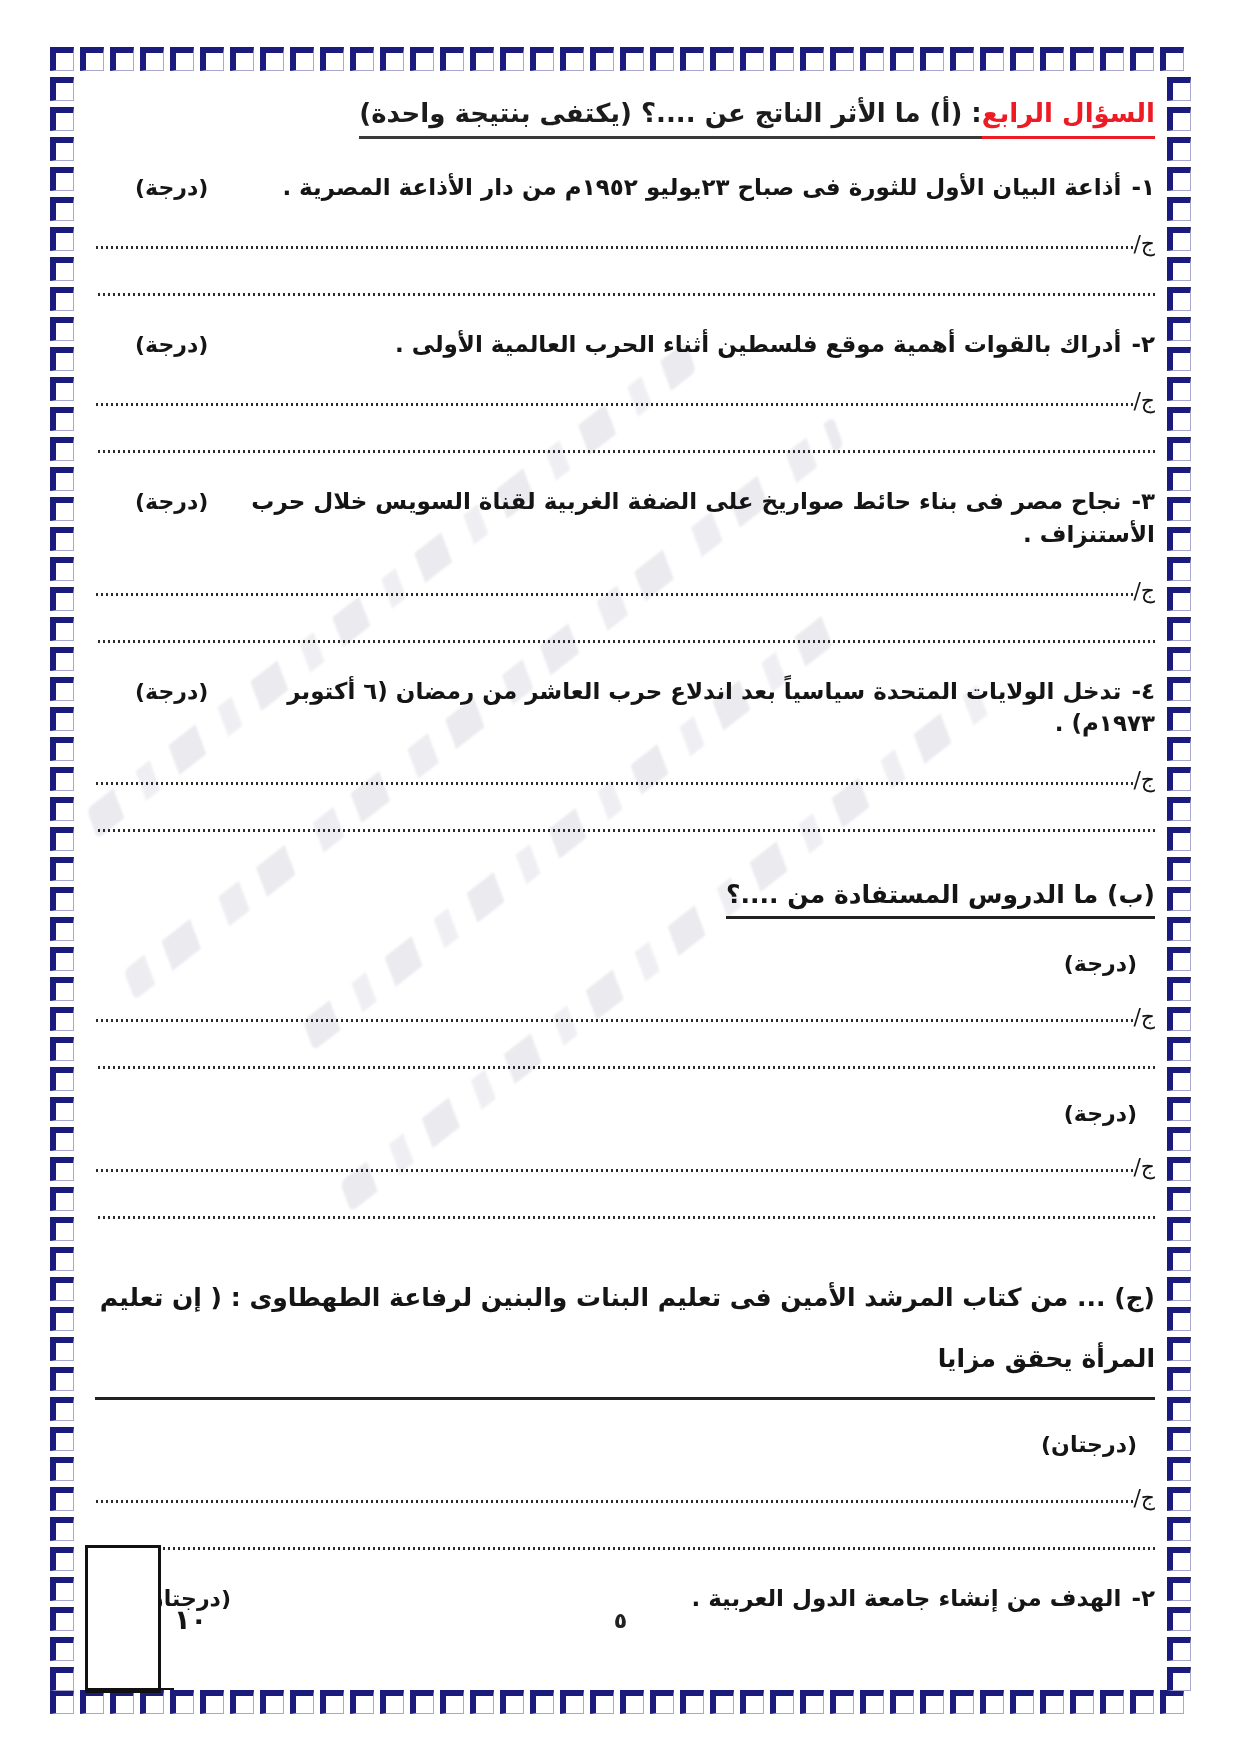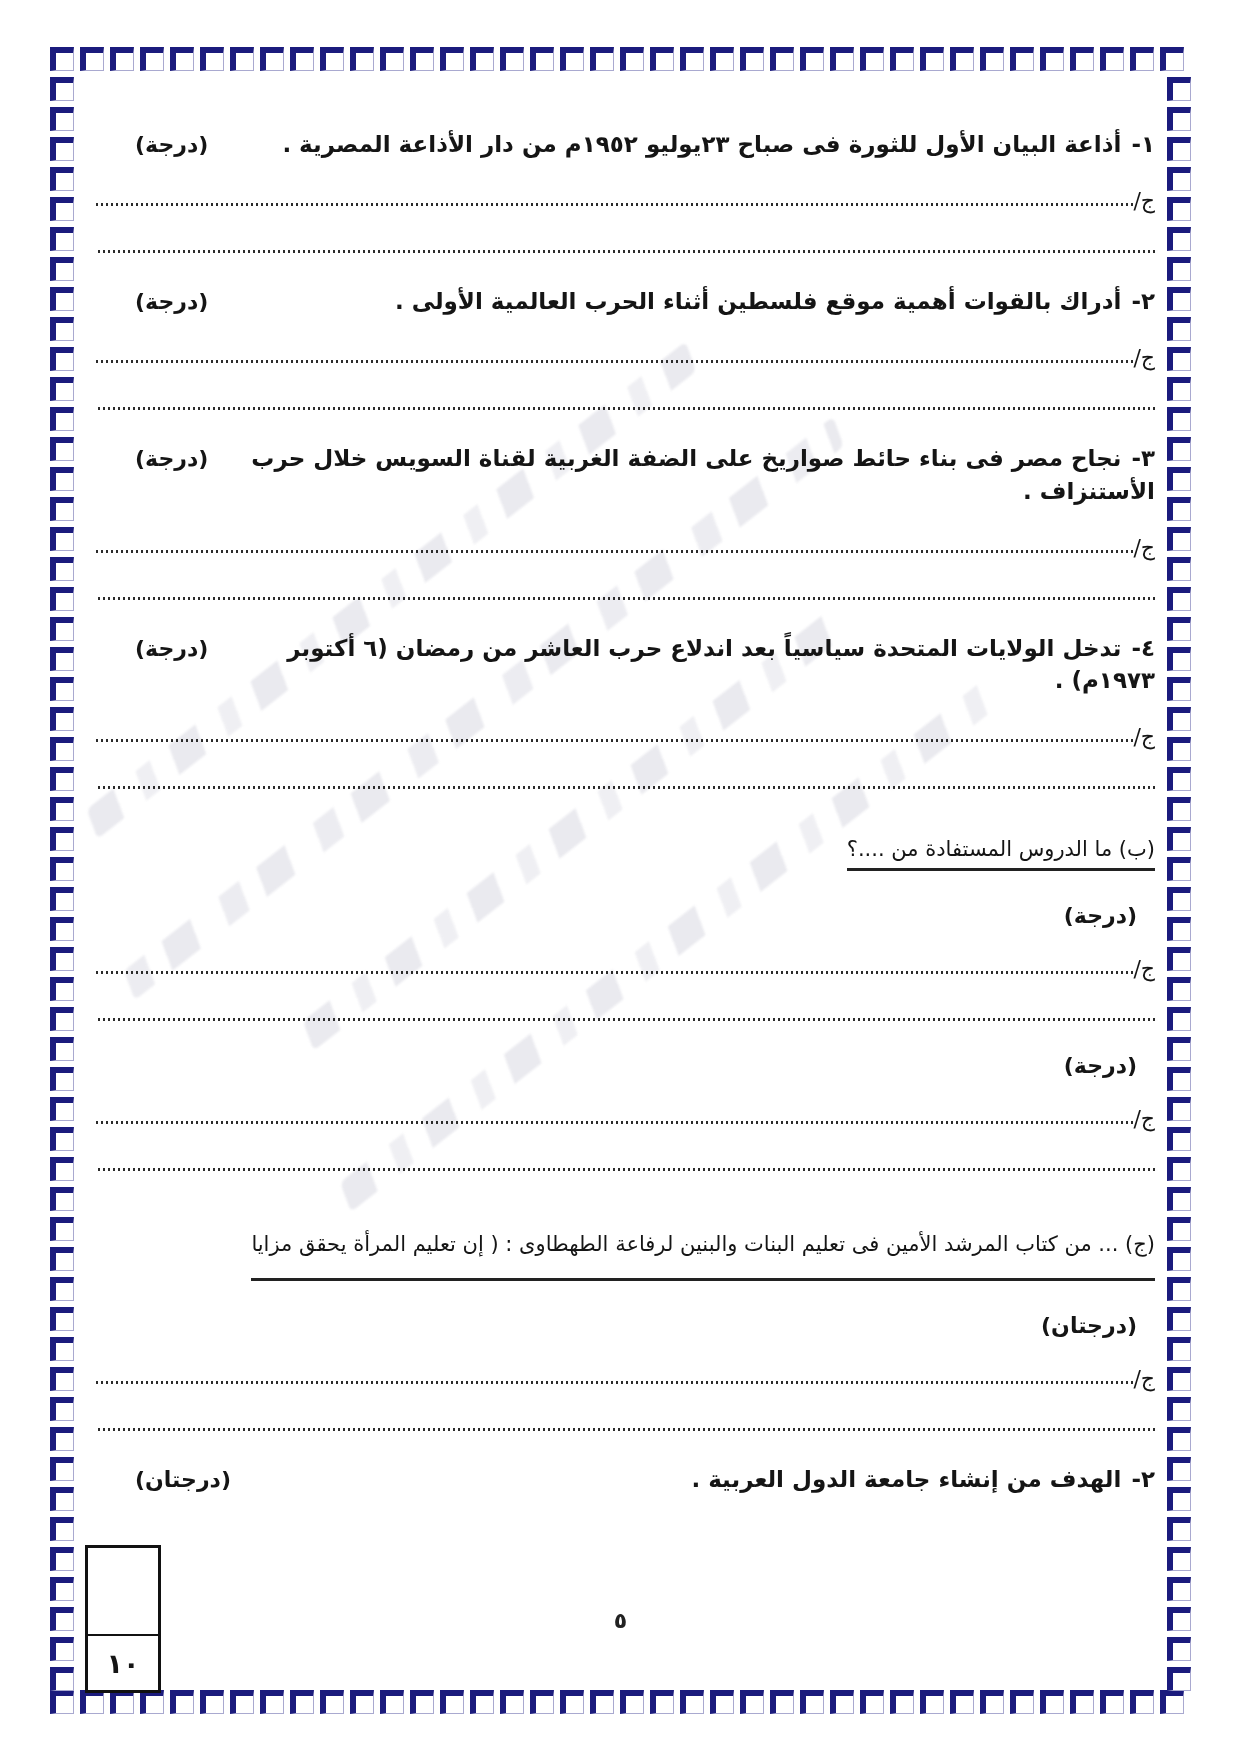--- a/index.html
+++ b/index.html
@@ -40,41 +40,41 @@
   .wm-line:nth-child(3){width:680px;}
   .wm-line:nth-child(4){width:820px;}
 
   
   .content{
     position:absolute;left:95px;top:96px;width:1060px;direction:rtl;text-align:right;
   }
   .sec-title{font-size:26px;font-weight:bold;line-height:1.35;}
   .u-red{color:var(--red);border-bottom:3.5px solid var(--red);padding-bottom:5px;display:inline-block;}
   .u-dark{color:#1c1c1c;border-bottom:3px solid #3a3a3a;padding-bottom:5px;display:inline-block;}
-  .sec-head{font-size:21px;font-weight:normal;margin-top:48px;}
+  .sec-head{font-size:25px;font-weight:bold;margin-top:48px;}
   .sec-head .u{border-bottom:3px solid #222;padding-bottom:7px;display:inline-block;}
   .sec-head.two-line{line-height:2.45;}
 
   .q-row{display:flex;justify-content:space-between;align-items:baseline;margin-top:32px;}
   .q-text{font-size:23px;font-weight:bold;line-height:1.4;}
   .q-num{margin-left:10px;}
   .q-points{font-size:22px;font-weight:bold;white-space:nowrap;margin-right:18px;margin-left:40px;}
 
   .ans-row{display:flex;align-items:flex-end;margin-top:30px;}
   .ans-prefix{font-family:"DejaVu Serif", serif;font-size:22px;line-height:1;margin-bottom:-2px;}
   .dots{flex:1;height:3px;margin-bottom:4px;
     background:repeating-linear-gradient(to left,#2b2b2b 0 2px,transparent 2px 5px);}
   .dotline{height:3px;margin-top:40px;
     background:repeating-linear-gradient(to left,#2b2b2b 0 2px,transparent 2px 5px);}
 
   
   .score-box{
     position:absolute;left:85px;top:1545px;width:76px;height:148px;
     border:3.5px solid #111;box-sizing:border-box;background:#fff;
-    display:flex;flex-direction:column;
+    display:flex;
   }
   .score-box .cell-top{flex:0 0 86px;border-bottom:2px solid #111;}
   .score-box .cell-bottom{flex:1;display:flex;align-items:center;justify-content:center;
     font-size:27px;font-weight:bold;}
   .page-num{
     position:absolute;left:0;right:0;top:1608px;text-align:center;
     font-size:22px;font-weight:bold;color:#222;
   }
 </style>
 </head>
@@ -275,20 +275,23 @@
 
 <div class="watermark">
   <div class="wm-line"></div>
   <div class="wm-line"></div>
   <div class="wm-line"></div>
   <div class="wm-line"></div>
 </div>
 
 <div class="content">
 
+  <div class="sec-title">
+    <span class="u-red">السؤال الرابع</span><span class="u-dark"> : (أ) ما الأثر الناتج عن ....؟ (يكتفى بنتيجة واحدة)</span>
+  </div>
 
   <div class="q-row">
     <div class="q-text"><span class="q-num">١-</span><span>أذاعة البيان الأول للثورة فى صباح ٢٣يوليو ١٩٥٢م من دار الأذاعة المصرية .</span></div>
     <div class="q-points">(درجة)</div>
   </div>
   <div class="ans-row">
     <span class="ans-prefix">ج/</span>
       <span class="dots"></span>
   </div>
   <div class="dotline"></div>

